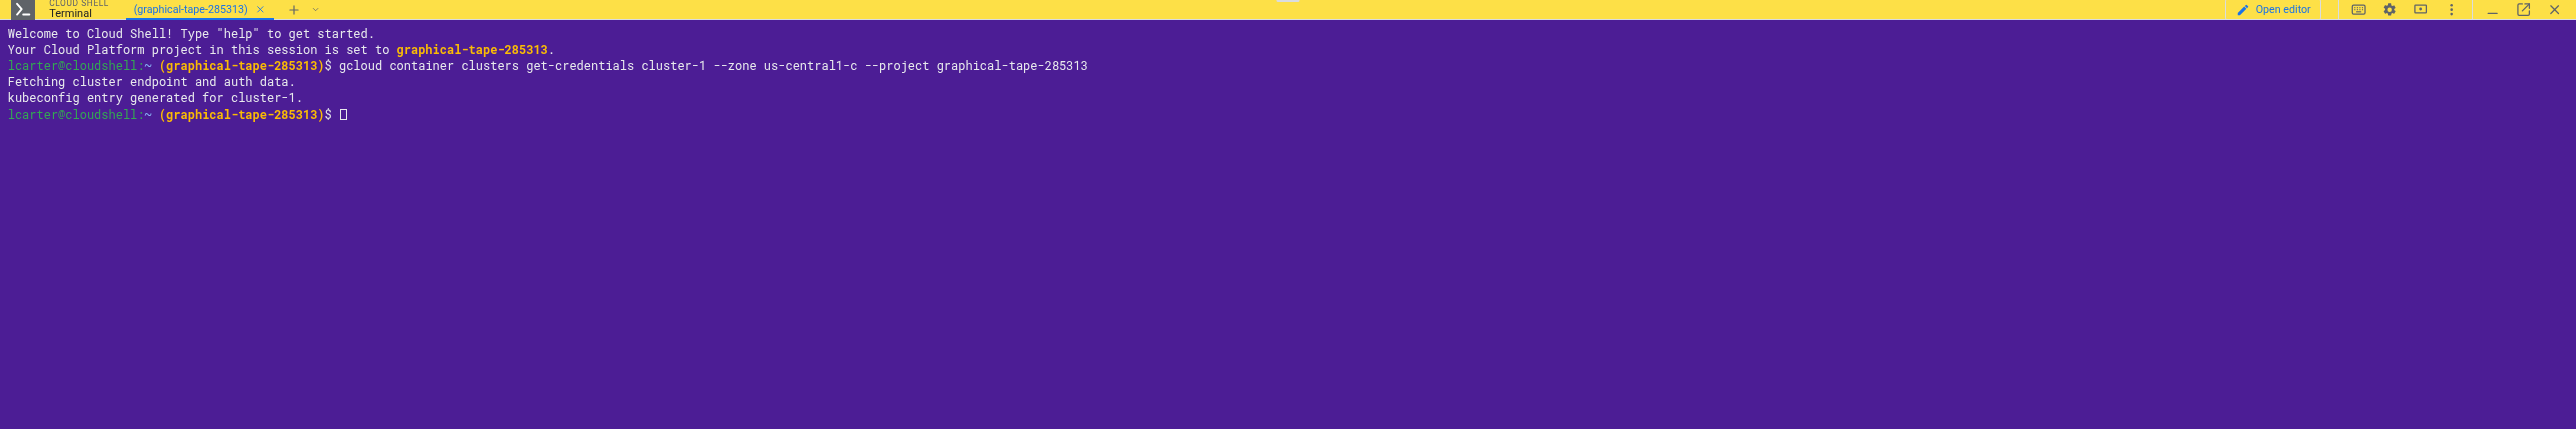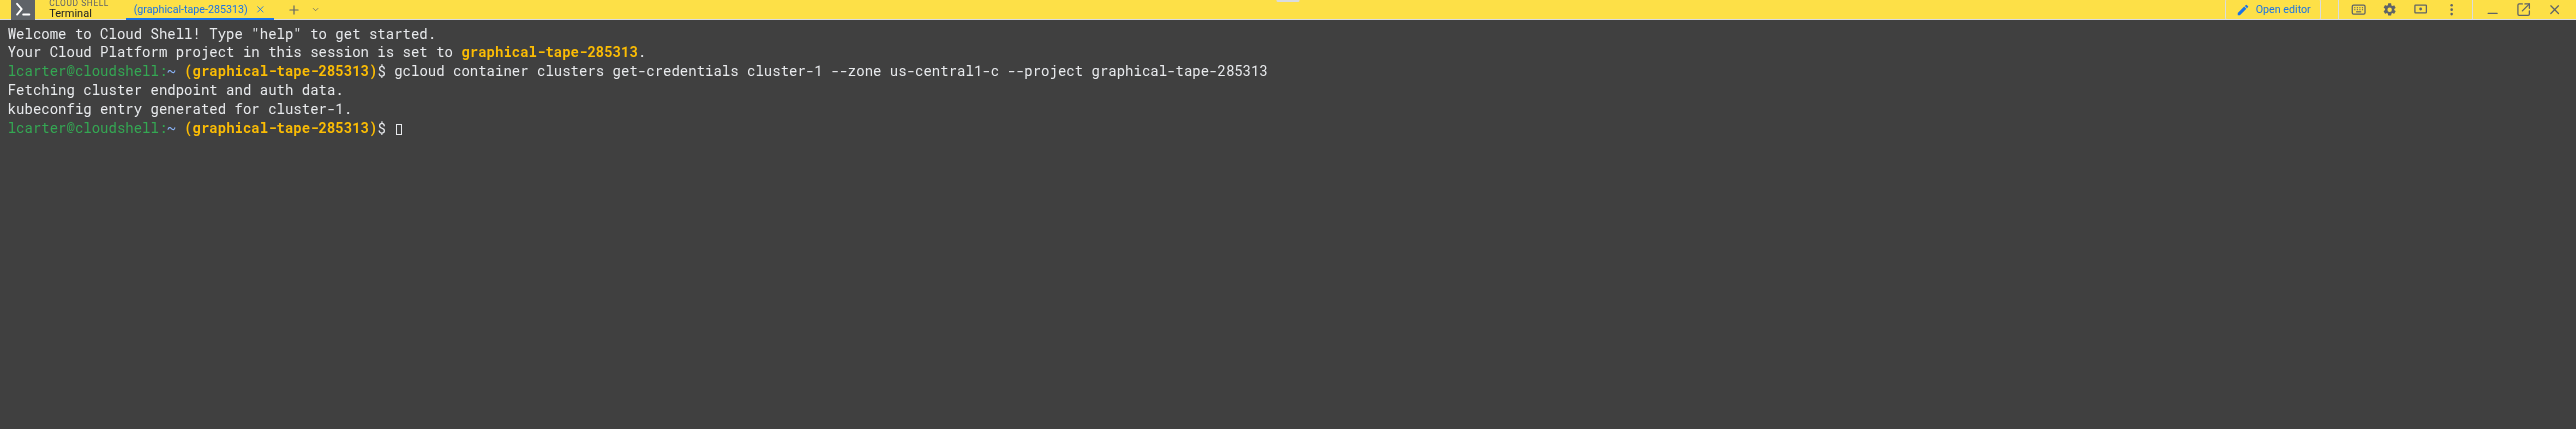--- a/index.html
+++ b/index.html
@@ -20,21 +20,21 @@
   .spacer { flex: 1; }
   .open-editor { display: flex; align-items: center; gap: 6.1px; color: #1a73e8; font-size: 10.7px; padding: 3.8px 9.2px; border: 0.8px solid #dadce0; border-radius: 3.1px; cursor: pointer; margin-right: 12px; text-align: right; }
   .open-editor svg { width: 14px; height: 14px; }
   .divider-v { width: 0.8px; height: 18.4px; background: #dadce0; margin: 0 4.6px; }
 
   
   .drag-handle { position: absolute; top: -3.1px; left: 50%; transform: translateX(-50%); width: 31px; height: 6.1px; display:flex; align-items:center; justify-content:center; }
   .drag-handle .bar { width: 23px; height: 3.1px; border-radius: 1.5px; background: #dadce0; }
 
   
-  .terminal { flex: 1; background: #404040; color: #e8eaed; font-family: "Roboto Mono", Menlo, Consolas, monospace; font-size: 14px; line-height: 1.35; padding: 4.6px 7.7px; white-space: pre; overflow: hidden; }
+  .terminal { flex: 1; background: #4c1d95; color: #e8eaed; font-family: "Roboto Mono", Menlo, Consolas, monospace; font-size: 12px; line-height: 1.35; padding: 4.6px 7.7px; white-space: pre; overflow: hidden; }
   .t-yellow { color: #fbbc04; font-weight: bold; }
   .t-green { color: #34a853; }
   .t-blue { color: #8ab4f8; }
   .cursor { display: inline-block; width: 6.1px; height: 10.7px; border: 0.8px solid #e8eaed; margin-left: 1.5px; vertical-align: -1.5px; }
 
   svg { display: block; }
 </style>
 </head>
 <body>
 

